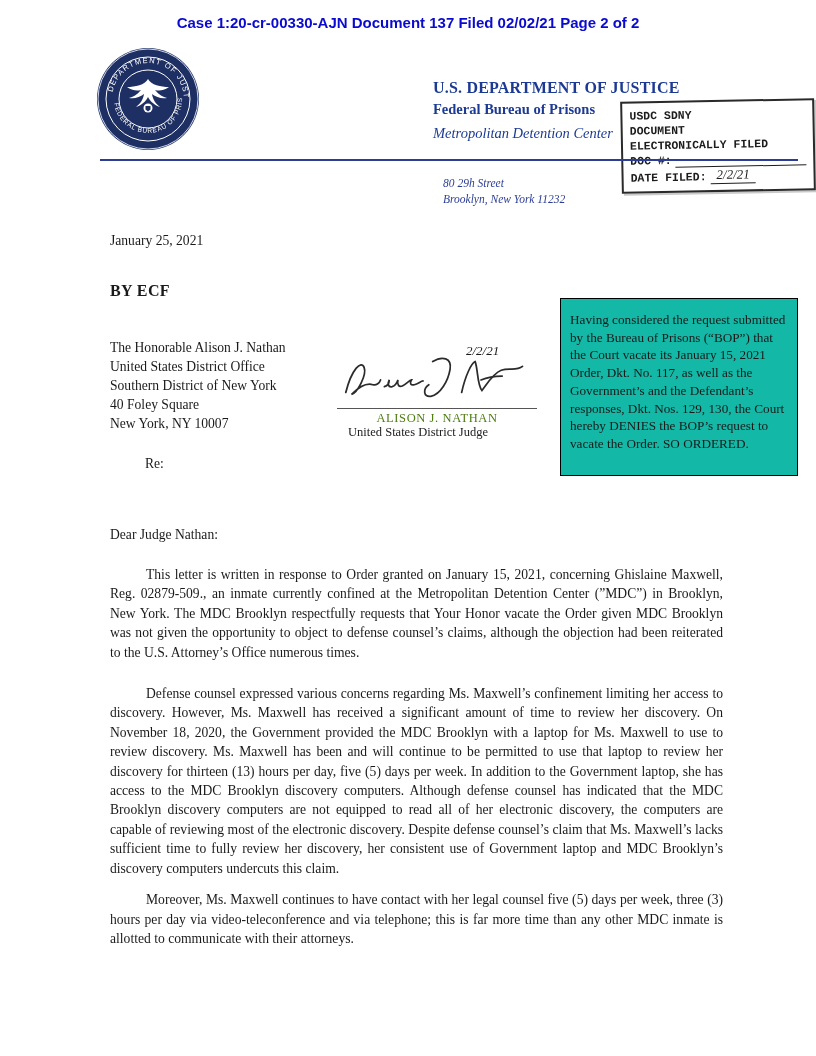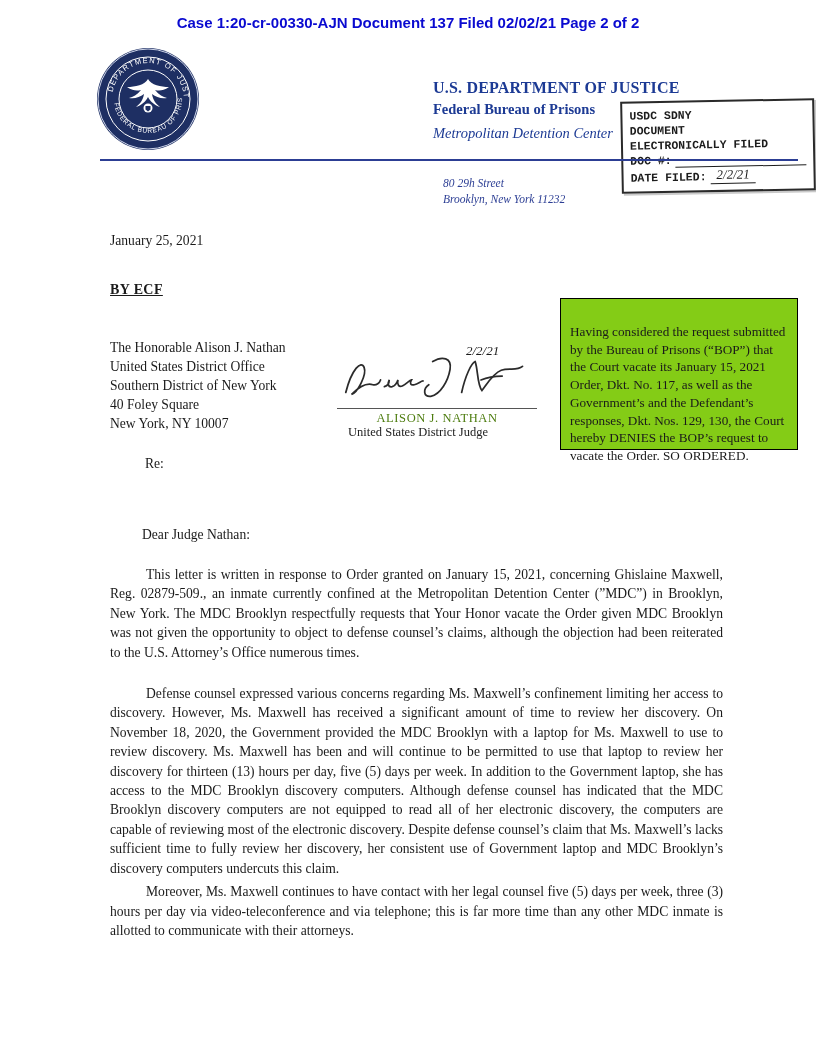--- a/index.html
+++ b/index.html
@@ -46,48 +46,48 @@
     font-weight:bold;font-size:11.5px;color:#1c1c1c;line-height:15px;
   }
   .filed-stamp .row{display:flex;align-items:flex-end;}
   .filed-stamp .blank{flex:1;border-bottom:1.4px solid #1c1c1c;height:12px;margin-left:4px;}
   .filed-stamp .hand{
     font-family:"Liberation Serif", serif;font-style:italic;font-weight:normal;
     font-size:13px;border-bottom:1.4px solid #1c1c1c;margin-left:4px;padding:0 6px 1px 6px;
   }
   
   .letter-date{position:absolute;left:110px;top:233px;font-size:13.6px;}
-  .delivery{position:absolute;left:110px;top:282px;font-size:14px;font-weight:bold;text-decoration:underline;letter-spacing:.4px;}
+  .delivery{position:absolute;left:110px;top:282px;font-size:16px;font-weight:bold;letter-spacing:.4px;}
   .recipient{position:absolute;left:110px;top:338px;font-size:13.6px;line-height:19px;}
   
   .endorse-date{position:absolute;left:466px;top:343px;font-size:13px;font-style:italic;}
   .signature{position:absolute;left:335px;top:350px;}
   .sig-rule{position:absolute;left:337px;top:408px;width:200px;border-top:1.2px solid #555;}
   .judge-name{position:absolute;left:337px;top:411px;width:200px;text-align:center;font-size:12.5px;letter-spacing:.6px;color:#4d7c0f;}
   .judge-title{position:absolute;left:318px;top:425px;width:200px;text-align:center;font-size:12.5px;color:#222;}
   .order-box{
-    position:absolute;left:560px;top:298px;width:238px;height:152px;
-    border:1.5px solid #000;background:#84cc16;
-    padding:24px 9px;box-sizing:border-box;
+    position:absolute;left:560px;top:298px;width:238px;height:178px;
+    border:1.5px solid #000;background:#14b8a6;
+    padding:12px 9px;box-sizing:border-box;
     font-size:13.2px;line-height:17.7px;
   }
   
   .re-block{position:absolute;left:145px;top:454px;font-size:13.6px;line-height:19px;display:flex;}
   .re-label{width:48px;font-weight:normal;}
   .re-content .l1 em{font-style:italic;font-weight:bold;text-decoration:underline;}
   .re-content .l1 b{font-weight:bold;}
   .re-content .l2 u{font-weight:bold;}
   .re-content .l2 b{font-weight:bold;}
   .doubled{text-shadow:1.6px 0 0 rgba(25,25,25,.75);}
   
-  .salutation{position:absolute;left:110px;top:527px;font-size:13.6px;margin-left:32px;}
+  .salutation{position:absolute;left:110px;top:527px;font-size:13.6px;}
   .body-text{position:absolute;left:110px;top:565px;width:613px;font-size:13.6px;line-height:19.4px;text-align:justify;}
   .body-text p{margin:0 0 0 0;text-indent:36px;}
   .body-text p.p1{margin-bottom:22px;}
-  .body-text p.p2{margin-bottom:4px;}
+  .body-text p.p2{margin-bottom:12px;}
 </style>
 </head>
 <body>
 
 <div class="page">
 
   <div class="case-header">
     <span class="hdr-a">Case 1:20-cr-00330-AJN   Document 137   Filed 02/02/21   Page 2 of 2</span>
   </div>
 

